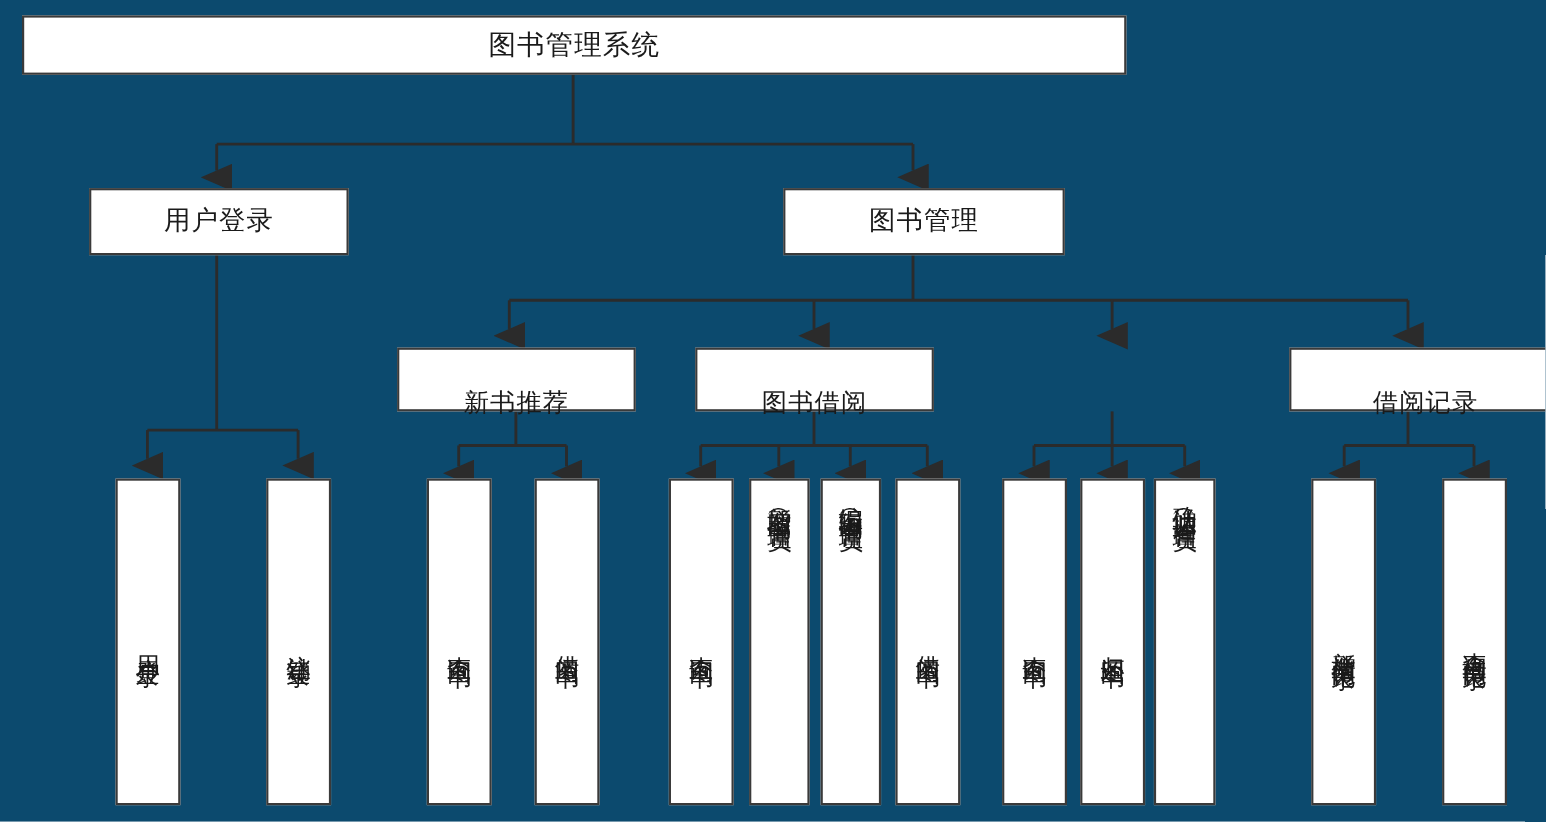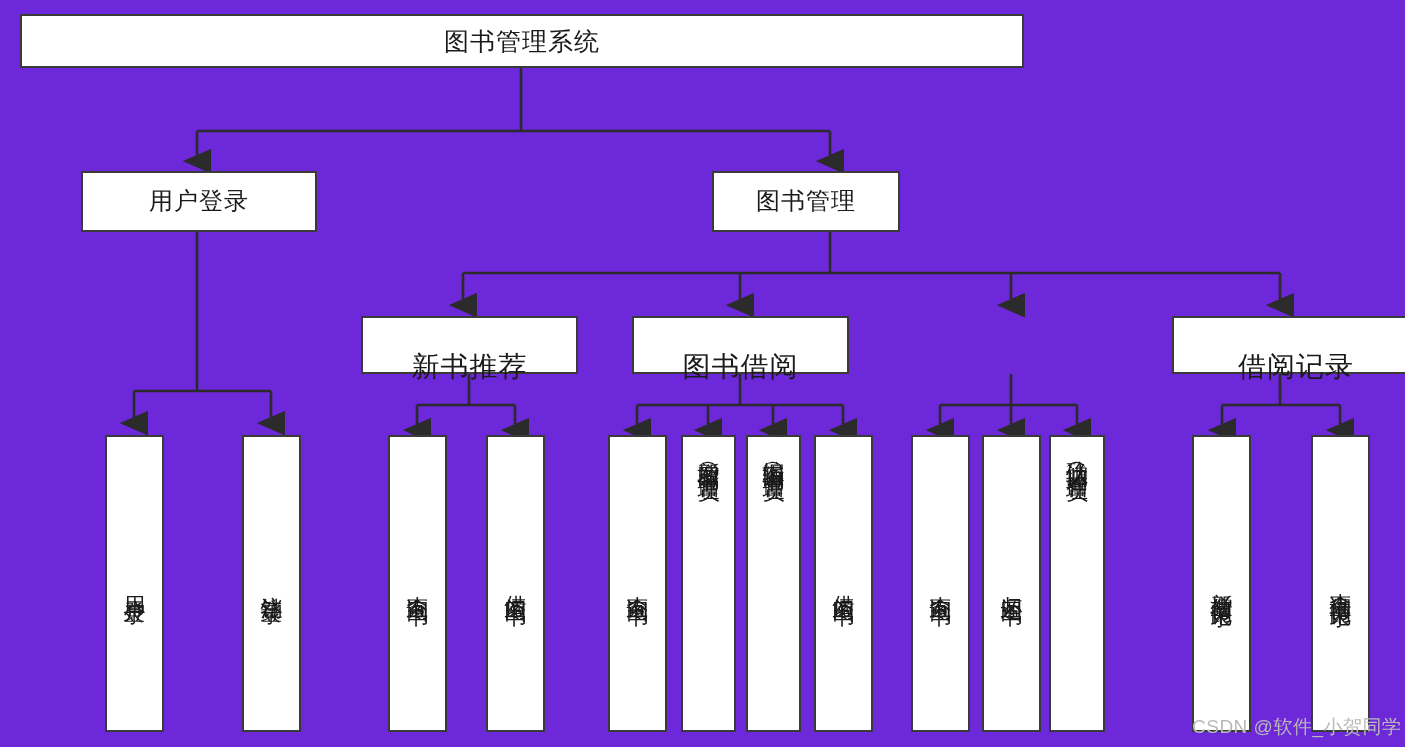--- a/index.html
+++ b/index.html
@@ -4,21 +4,21 @@
 <style>
   html,body{margin:0;padding:0;background:#ffffff;}
   body{
     font-family:"Liberation Sans","DejaVu Sans",sans-serif;
     -webkit-font-smoothing:antialiased;
   }
   #canvas{
     position:relative;
     width:1405px;
     height:747px;
-    background:#6d28d9;
+    background:#0c4a6e;
     overflow:hidden;
   }
   svg.edges{
     position:absolute;
     left:0; top:0;
     width:1405px; height:747px;
     pointer-events:none;
   }
   .node{
     position:absolute;
@@ -31,21 +31,21 @@
     color:#1a1a1a;
   }
   .node .lbl{
     display:block;
     line-height:1.28;
     letter-spacing:1px;
     white-space:nowrap;
   }
   .node.root .lbl{font-size:25px;}
   .node.tier2 .lbl{font-size:24px;}
-  .node.tier3 .lbl{font-size:28px;margin-top:44px;}
+  .node.tier3 .lbl{font-size:23px;margin-top:44px;}
 
   
   .node.leaf{
     align-items:flex-start;
     justify-content:center;
     padding-top:6px;
   }
   .node.leaf.mid{align-items:center;padding-top:0;}
   .node.leaf .lbl{
     writing-mode:vertical-rl;
@@ -118,21 +118,21 @@
     </g>
   </svg>
 
   <div class="node root" style="left:20px;top:14px;width:1004px;height:54px;">
     <span class="lbl">图书管理系统</span>
   </div>
 
   <div class="node tier2" style="left:81px;top:171px;width:236px;height:61px;">
     <span class="lbl">用户登录</span>
   </div>
-  <div class="node tier2" style="left:712px;top:171px;width:188px;height:61px;">
+  <div class="node tier2" style="left:712px;top:171px;width:256px;height:61px;">
     <span class="lbl">图书管理</span>
   </div>
 
   <div class="node tier3" style="left:361px;top:316px;width:217px;height:58px;">
     <span class="lbl">新书推荐</span>
   </div>
   <div class="node tier3" style="left:632px;top:316px;width:217px;height:58px;text-align:right;">
     <span class="lbl">图书借阅</span>
   </div>
   <div class="node tier3" style="left:1172px;top:316px;width:248px;height:58px;">
@@ -176,15 +176,14 @@
     <span class="lbl">确认归还（管理员）</span>
   </div>
 
   <div class="node leaf mid" style="left:1192px;top:435px;width:59px;height:297px;">
     <span class="lbl">新增借阅记录</span>
   </div>
   <div class="node leaf mid" style="left:1311px;top:435px;width:59px;height:297px;">
     <span class="lbl">查询借阅记录</span>
   </div>
 
-  <div class="watermark" style="left:1192px;top:714px;">CSDN @软件_小贺同学</div>
 
 </div>
 
 </body></html>

